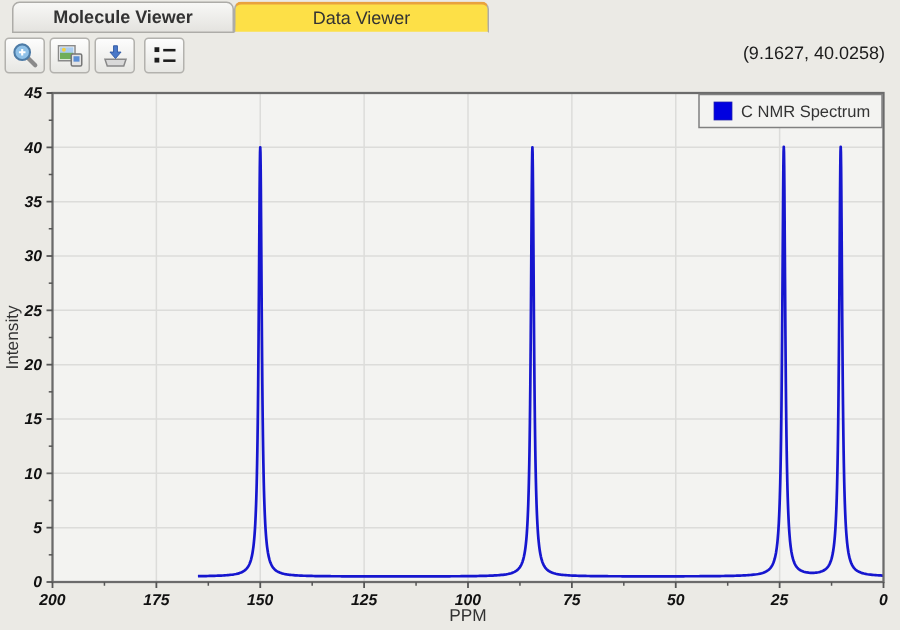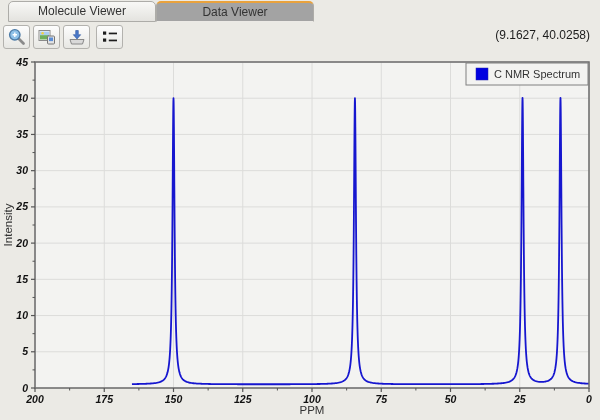--- a/index.html
+++ b/index.html
@@ -3,22 +3,22 @@
 <meta charset="utf-8">
 <style>
   html,body{margin:0;padding:0;}
   body{font-family:"Liberation Sans","DejaVu Sans",sans-serif;}
   .window{position:relative;width:600px;height:420px;background:#ebeae5;overflow:hidden;}
 
   
   .tabbar{position:absolute;top:1px;left:8px;display:flex;z-index:3;}
   .tab{box-sizing:border-box;height:21px;line-height:19px;text-align:center;font-size:12px;color:#333;
        border:1px solid #adaca8;border-radius:5px 5px 0 0;cursor:default;}
-  .tab-inactive{width:148px;background:linear-gradient(#f8f8f6,#e4e3df);}
-  .tab-active{width:158px;background:#a3a3a3;border-top:2px solid #e9a23d;border-bottom-color:#eceae6;line-height:18px;}
+  .tab-inactive{width:148px;background:linear-gradient(#f8f8f6,#e4e3df);font-weight:bold;}
+  .tab-active{width:170px;background:#fde047;border-top:2px solid #e9a23d;border-bottom-color:#eceae6;line-height:18px;}
 
   
   .toolbar{position:absolute;top:25px;left:3px;display:flex;z-index:3;}
   .tbtn{box-sizing:border-box;width:27px;height:24px;margin-right:3px;padding:1px 2px;
         background:linear-gradient(#fdfdfd,#e7e7e3);border:1px solid #b3b2ae;border-radius:3px;
         display:flex;align-items:center;justify-content:center;}
   .tbtn.gap{margin-left:3px;}
 
   
   .coords{position:absolute;top:28px;right:10px;font-size:12px;color:#1c1c1c;z-index:3;text-align:right;}

